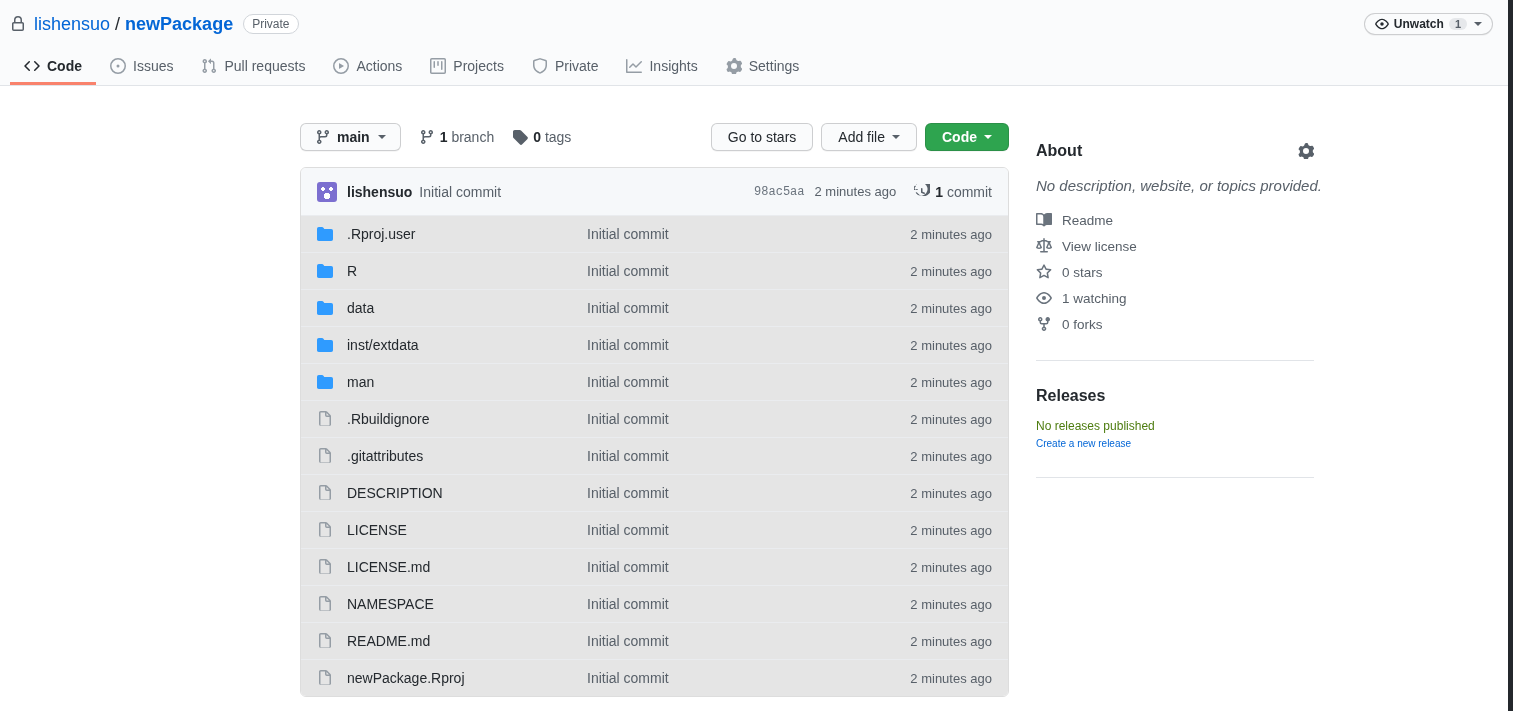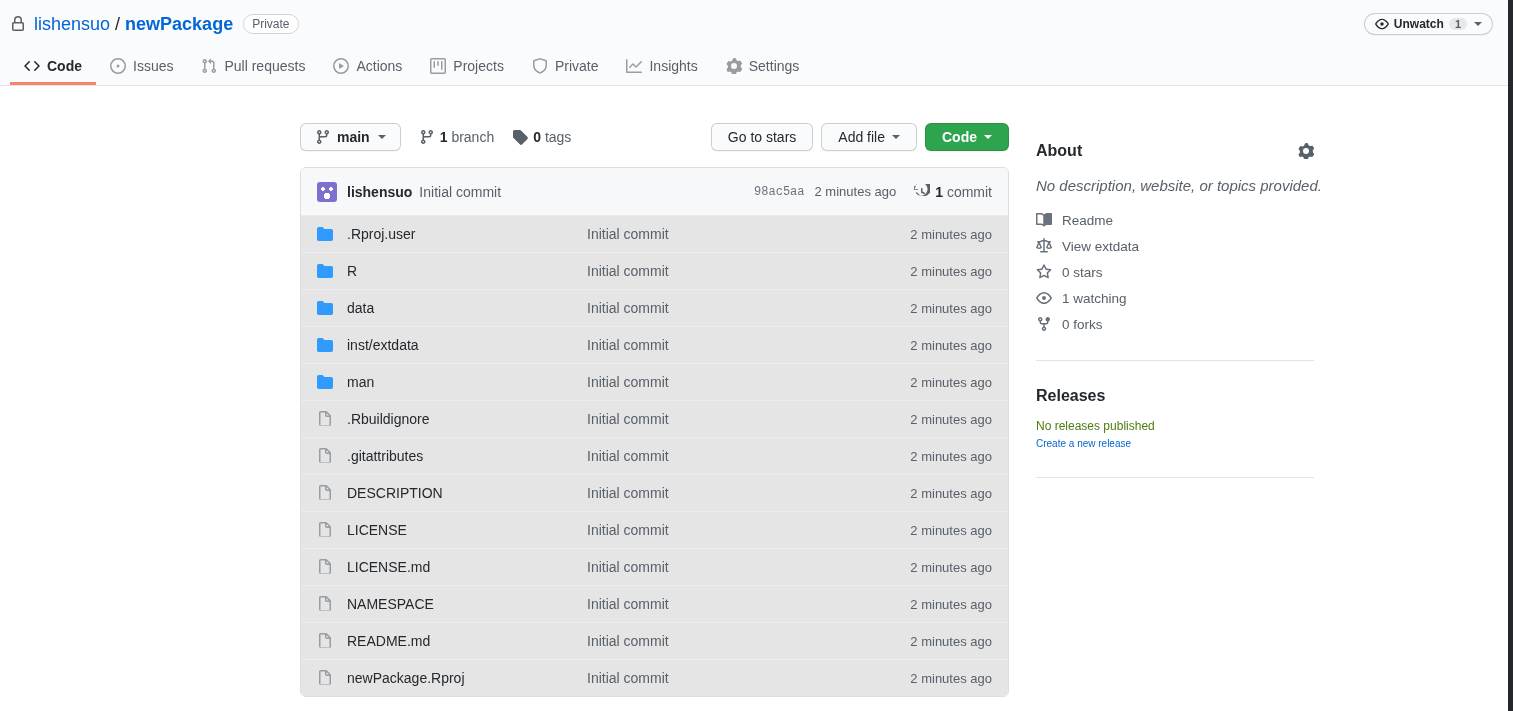--- a/index.html
+++ b/index.html
@@ -416,21 +416,21 @@
     <div class="about-item">
       <svg width="16" height="16" viewBox="0 0 16 16" fill="currentColor">
           <path d="M0 1.75A.75.75 0 01.75 1h4.253c1.227 0 2.317.59 3 1.501A3.743 3.743 0 0111.006 1h4.245a.75.75 0 01.75.75v10.5a.75.75 0 01-.75.75h-4.507a2.25 2.25 0 00-1.591.659l-.622.621a.75.75 0 01-1.06 0l-.622-.621A2.25 2.25 0 005.258 13H.75a.75.75 0 01-.75-.75V1.75zm8.755 3a2.25 2.25 0 012.25-2.25H14.5v9h-3.757c-.71 0-1.4.201-1.992.572l.004-7.322zm-1.504 7.324l.004-5.073-.002-2.253A2.25 2.25 0 005.003 2.5H1.5v9h3.757a3.75 3.75 0 011.994.574z"></path>
         </svg>
       <span>Readme</span>
     </div>
     <div class="about-item">
       <svg width="16" height="16" viewBox="0 0 16 16" fill="currentColor">
           <path d="M8.75.75V2h.985c.304 0 .603.08.867.231l1.29.736c.038.022.08.033.124.033h2.234a.75.75 0 010 1.5h-.427l2.111 4.692a.75.75 0 01-.154.838c-.21.176-.441.327-.686.45C14.556 10.78 13.88 11 13 11a4.498 4.498 0 01-2.023-.454 3.544 3.544 0 01-.686-.45.75.75 0 01-.154-.838L12.178 4.5h-.162c-.305 0-.604-.079-.868-.231l-1.29-.736a.245.245 0 00-.124-.033H8.75V13h2.5a.75.75 0 010 1.5h-6.5a.75.75 0 010-1.5h2.5V3.5h-.984a.245.245 0 00-.124.033l-1.289.737c-.265.15-.564.23-.869.23h-.162l2.112 4.692a.75.75 0 01-.154.838c-.21.176-.441.327-.686.45C4.556 10.78 3.88 11 3 11a4.498 4.498 0 01-2.023-.454 3.544 3.544 0 01-.686-.45.75.75 0 01-.154-.838L2.178 4.5H1.75a.75.75 0 010-1.5h2.234a.249.249 0 00.125-.033l1.288-.737c.265-.15.564-.23.869-.23h.984V.75a.75.75 0 011.5 0zm2.945 8.477c.285.135.718.273 1.305.273s1.02-.138 1.305-.273L13 6.327l-1.305 2.9zM3 6.327L1.695 9.227c.285.135.718.273 1.305.273s1.02-.138 1.305-.273L3 6.327z"></path>
         </svg>
-      <span>View extdata</span>
+      <span>View license</span>
     </div>
     <div class="about-item">
       <svg width="16" height="16" viewBox="0 0 16 16" fill="currentColor">
           <path d="M8 .25a.75.75 0 01.673.418l1.882 3.815 4.21.612a.75.75 0 01.416 1.279l-3.046 2.97.719 4.192a.75.75 0 01-1.088.791L8 12.347l-3.766 1.98a.75.75 0 01-1.088-.79l.72-4.194L.818 6.374a.75.75 0 01.416-1.28l4.21-.611L7.327.668A.75.75 0 018 .25zm0 2.445L6.615 5.5a.75.75 0 01-.564.41l-3.097.45 2.24 2.184a.75.75 0 01.216.664l-.528 3.084 2.769-1.456a.75.75 0 01.698 0l2.77 1.456-.53-3.084a.75.75 0 01.216-.664l2.24-2.183-3.096-.45a.75.75 0 01-.564-.41L8 2.694z"></path>
         </svg>
       <span>0 stars</span>
     </div>
     <div class="about-item">
       <svg width="16" height="16" viewBox="0 0 16 16" fill="currentColor">
           <path d="M8 2c1.981 0 3.671.992 4.933 2.078 1.27 1.091 2.187 2.345 2.637 3.023a1.62 1.62 0 010 1.798c-.45.678-1.367 1.932-2.637 3.023C11.67 13.008 9.981 14 8 14c-1.981 0-3.671-.992-4.933-2.078C1.797 10.83.88 9.576.43 8.898a1.62 1.62 0 010-1.798c.45-.677 1.367-1.931 2.637-3.022C4.33 2.992 6.019 2 8 2zM1.679 7.932a.12.12 0 000 .136c.411.622 1.241 1.75 2.366 2.717C5.176 11.758 6.527 12.5 8 12.5c1.473 0 2.825-.742 3.955-1.715 1.124-.967 1.954-2.096 2.366-2.717a.12.12 0 000-.136c-.412-.621-1.242-1.75-2.366-2.717C10.824 4.242 9.473 3.5 8 3.5c-1.473 0-2.825.742-3.955 1.715-1.124.967-1.954 2.096-2.366 2.717zM8 10a2 2 0 110-4 2 2 0 010 4z"></path>

